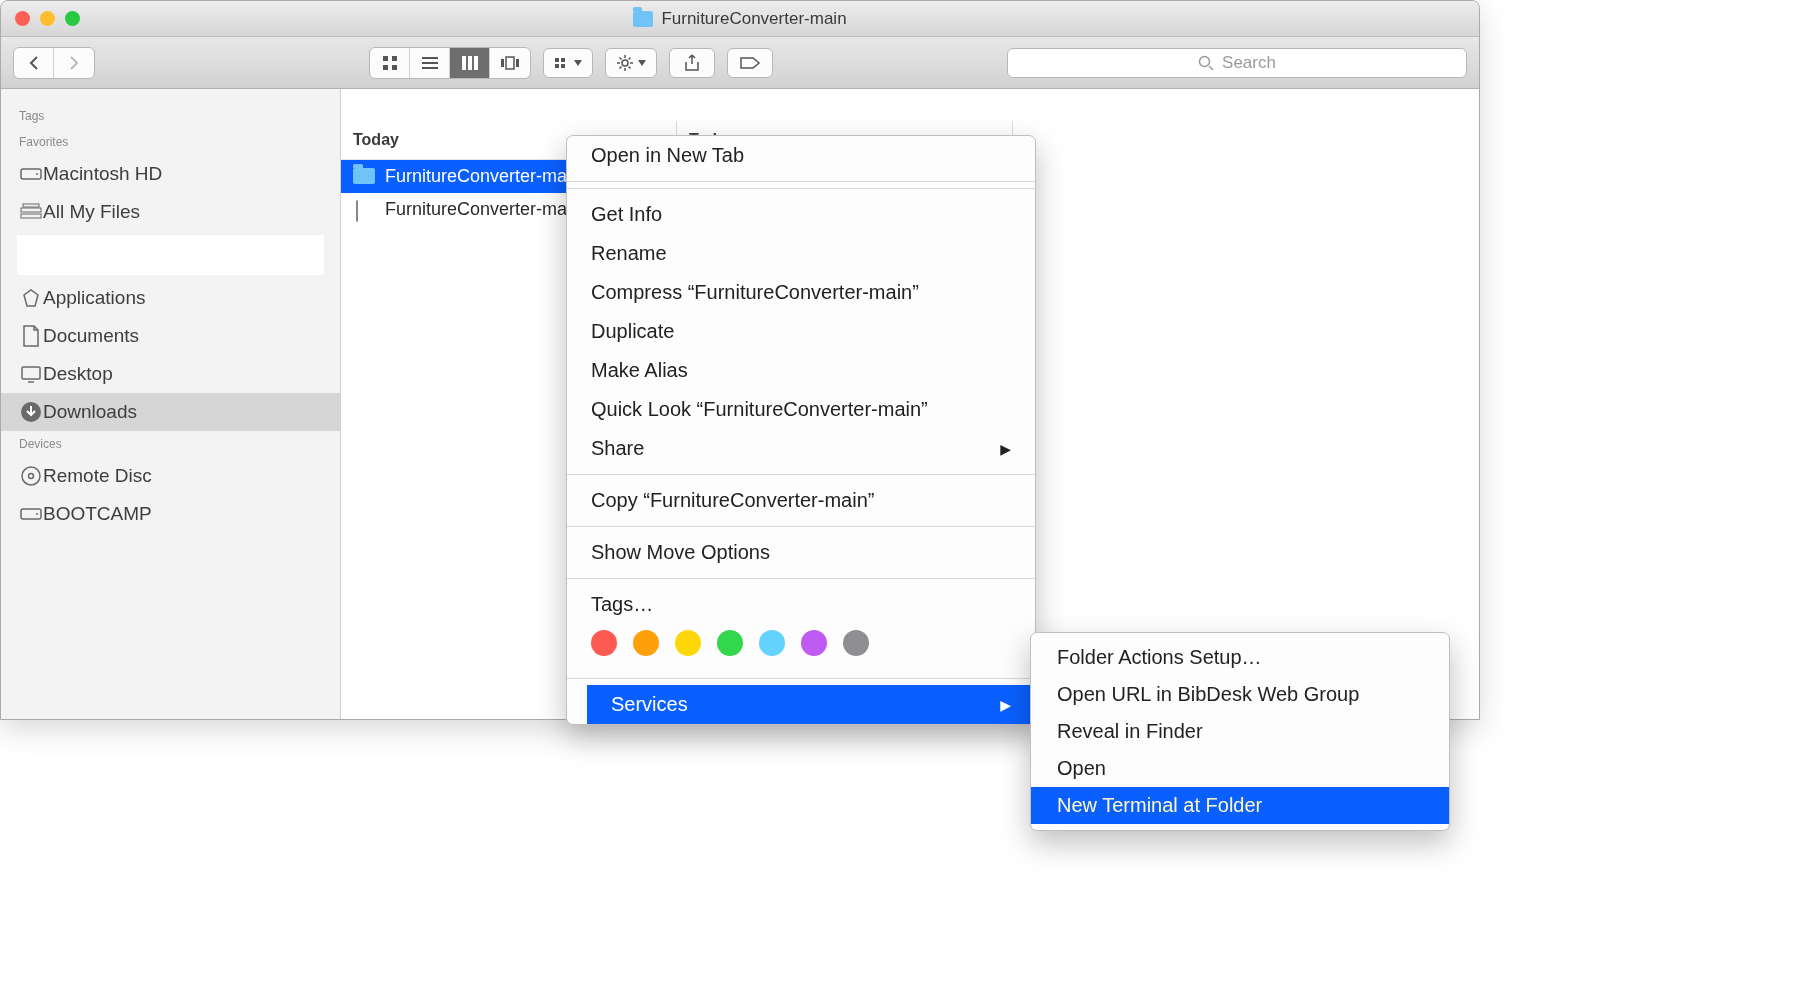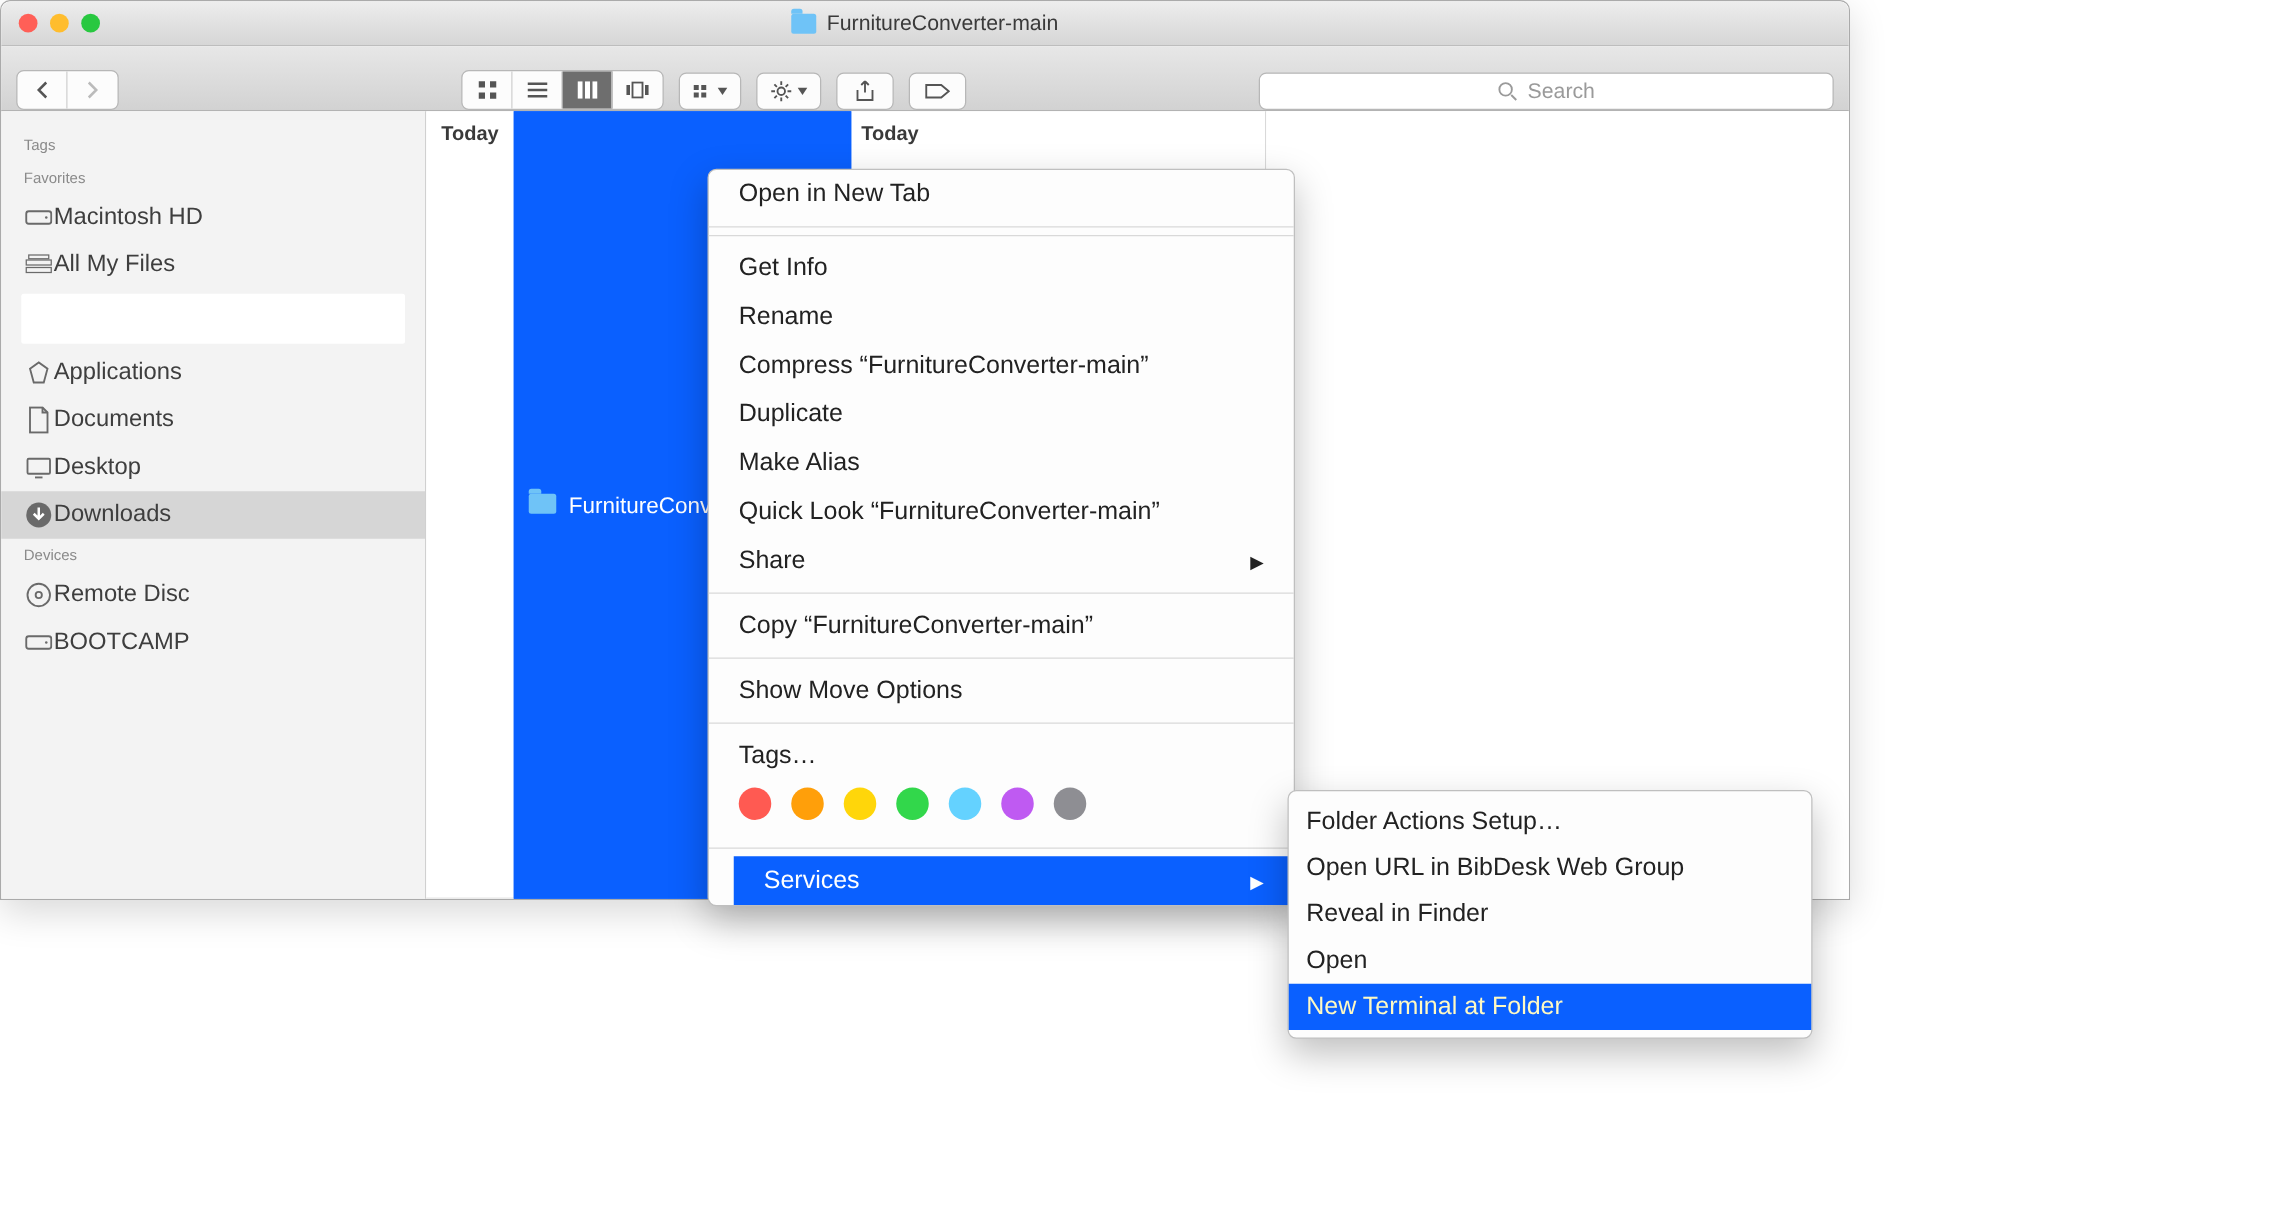--- a/index.html
+++ b/index.html
@@ -13,62 +13,62 @@
   .dot{width:15px;height:15px;border-radius:50%;}
   .dot.red{background:#ff5f57;}
   .dot.yellow{background:#ffbd2e;}
   .dot.green{background:#28c840;}
   .titlecenter{position:absolute; left:0; right:0; display:flex; justify-content:center; align-items:center; gap:8px; pointer-events:none;}
   .titlecenter .folder-ic{width:20px;height:16px;background:#6fc3f7;border-radius:2px;position:relative;}
   .titlecenter .folder-ic::before{content:"";position:absolute;top:-4px;left:0;width:9px;height:4px;background:#6fc3f7;border-radius:2px 2px 0 0;}
   .title-text{font-size:17px;color:#3a3a3a;}
 
   
-  .toolbar{height:52px;background:linear-gradient(#e7e7e7,#d2d2d2);border-bottom:1px solid #b3b3b3;display:flex;align-items:flex-end;padding:0 12px;gap:12px;}
+  .toolbar{height:52px;background:linear-gradient(#e7e7e7,#d2d2d2);border-bottom:1px solid #b3b3b3;display:flex;align-items:center;padding:0 12px;gap:12px;}
   .seg{display:flex;border:1px solid #b7b7b7;border-radius:6px;background:#fcfcfc;overflow:hidden;box-shadow:0 1px 0 rgba(255,255,255,.6) inset;}
   .segbtn{width:40px;height:30px;display:flex;align-items:center;justify-content:center;border-right:1px solid #cfcfcf;color:#555;}
   .segbtn:last-child{border-right:none;}
   .segbtn.active{background:#6e6e6e;color:#fff;}
   .tbtn{border:1px solid #b7b7b7;border-radius:6px;background:#fcfcfc;height:30px;min-width:46px;display:flex;align-items:center;justify-content:center;color:#555;gap:4px;padding:0 10px;}
   .flexgap{flex:1;}
   .search{flex:0 0 460px;height:30px;border:1px solid #b7b7b7;border-radius:6px;background:#fff;display:flex;align-items:center;justify-content:center;gap:8px;color:#9a9a9a;font-size:17px;}
   .search svg{color:#9a9a9a;}
 
   
   .body{position:absolute;top:88px;bottom:0;left:0;right:0;display:flex;}
   .sidebar{width:340px;background:#f3f3f3;border-right:1px solid #d0d0d0;padding:14px 0 0 0;}
   .side-h{font-size:12px;color:#8a8a8a;padding:6px 18px;}
   .side-item{display:flex;align-items:center;padding:8px 18px;font-size:19px;color:#3e3e3e;}
   .side-item .ic{width:24px;height:20px;display:flex;align-items:center;justify-content:center;color:#6a6a6a;}
   .side-item.selected{background:#d6d6d6;}
   .side-blank{height:40px;margin:4px 16px;background:#fff;border-radius:2px;}
 
   .cols{flex:1;display:flex;background:#fff;}
-  .col{width:336px;border-right:1px solid #d9d9d9;display:flex;flex-direction:row;}
+  .col{width:336px;border-right:1px solid #d9d9d9;display:flex;flex-direction:column;margin-top:32px;}
   .col-h{font-size:16px;font-weight:600;color:#3a3a3a;padding:10px 12px;border-bottom:1px solid #e6e6e6;}
   .row{display:flex;align-items:center;gap:10px;padding:6px 12px;font-size:18px;color:#2a2a2a;position:relative;}
   .row.selected{background:#0a60ff;color:#fff;outline:2px solid #0a60ff;outline-offset:-2px;}
   .row .ic{width:22px;height:18px;position:relative;}
   .folder-s{width:22px;height:16px;background:#6fc3f7;border-radius:2px;position:relative;display:inline-block;}
   .folder-s::before{content:"";position:absolute;top:-4px;left:0;width:10px;height:4px;background:#6fc3f7;border-radius:2px 2px 0 0;}
   .doc-s{width:16px;height:20px;border:1px solid #888;background:#fff;border-radius:2px;position:relative;margin-left:3px;}
   .chev{margin-left:auto;color:inherit;}
   .preview{flex:1;background:#fff;}
 
   
   .ctx{position:absolute;left:565px;top:134px;width:470px;background:#fdfdfd;border:1px solid #bfbfbf;border-radius:7px;box-shadow:0 12px 30px rgba(0,0,0,.25);overflow:visible;z-index:10;}
   .ctx-item{padding:8px 24px;font-size:20px;color:#222;display:flex;align-items:center;}
   .ctx-item .arrow{margin-left:auto;font-size:14px;}
   .ctx-item.selected{background:#0a60ff;color:#fff;margin-left:20px;}
   .ctx-sep{height:1px;background:#d9d9d9;margin:6px 0;}
   .ctx-tags{display:flex;gap:16px;padding:6px 24px 16px 24px;}
   .tagdot{width:26px;height:26px;border-radius:50%;}
 
   .submenu{position:absolute;left:1030px;top:632px;width:420px;background:#fdfdfd;border:1px solid #bfbfbf;border-radius:7px;box-shadow:0 12px 30px rgba(0,0,0,.25);z-index:11;padding:6px 0;}
-  .sub-item{padding:7px 14px;font-size:20px;color:#222;}
+  .sub-item{padding:7px 26px;font-size:20px;color:#222;}
   .sub-item.selected{background:#0a60ff;color:#fef9c3;}
 
   svg{display:block;}
 </style>
 </head>
 <body>
 
 <div class="window">
 
   <div class="titlebar">

